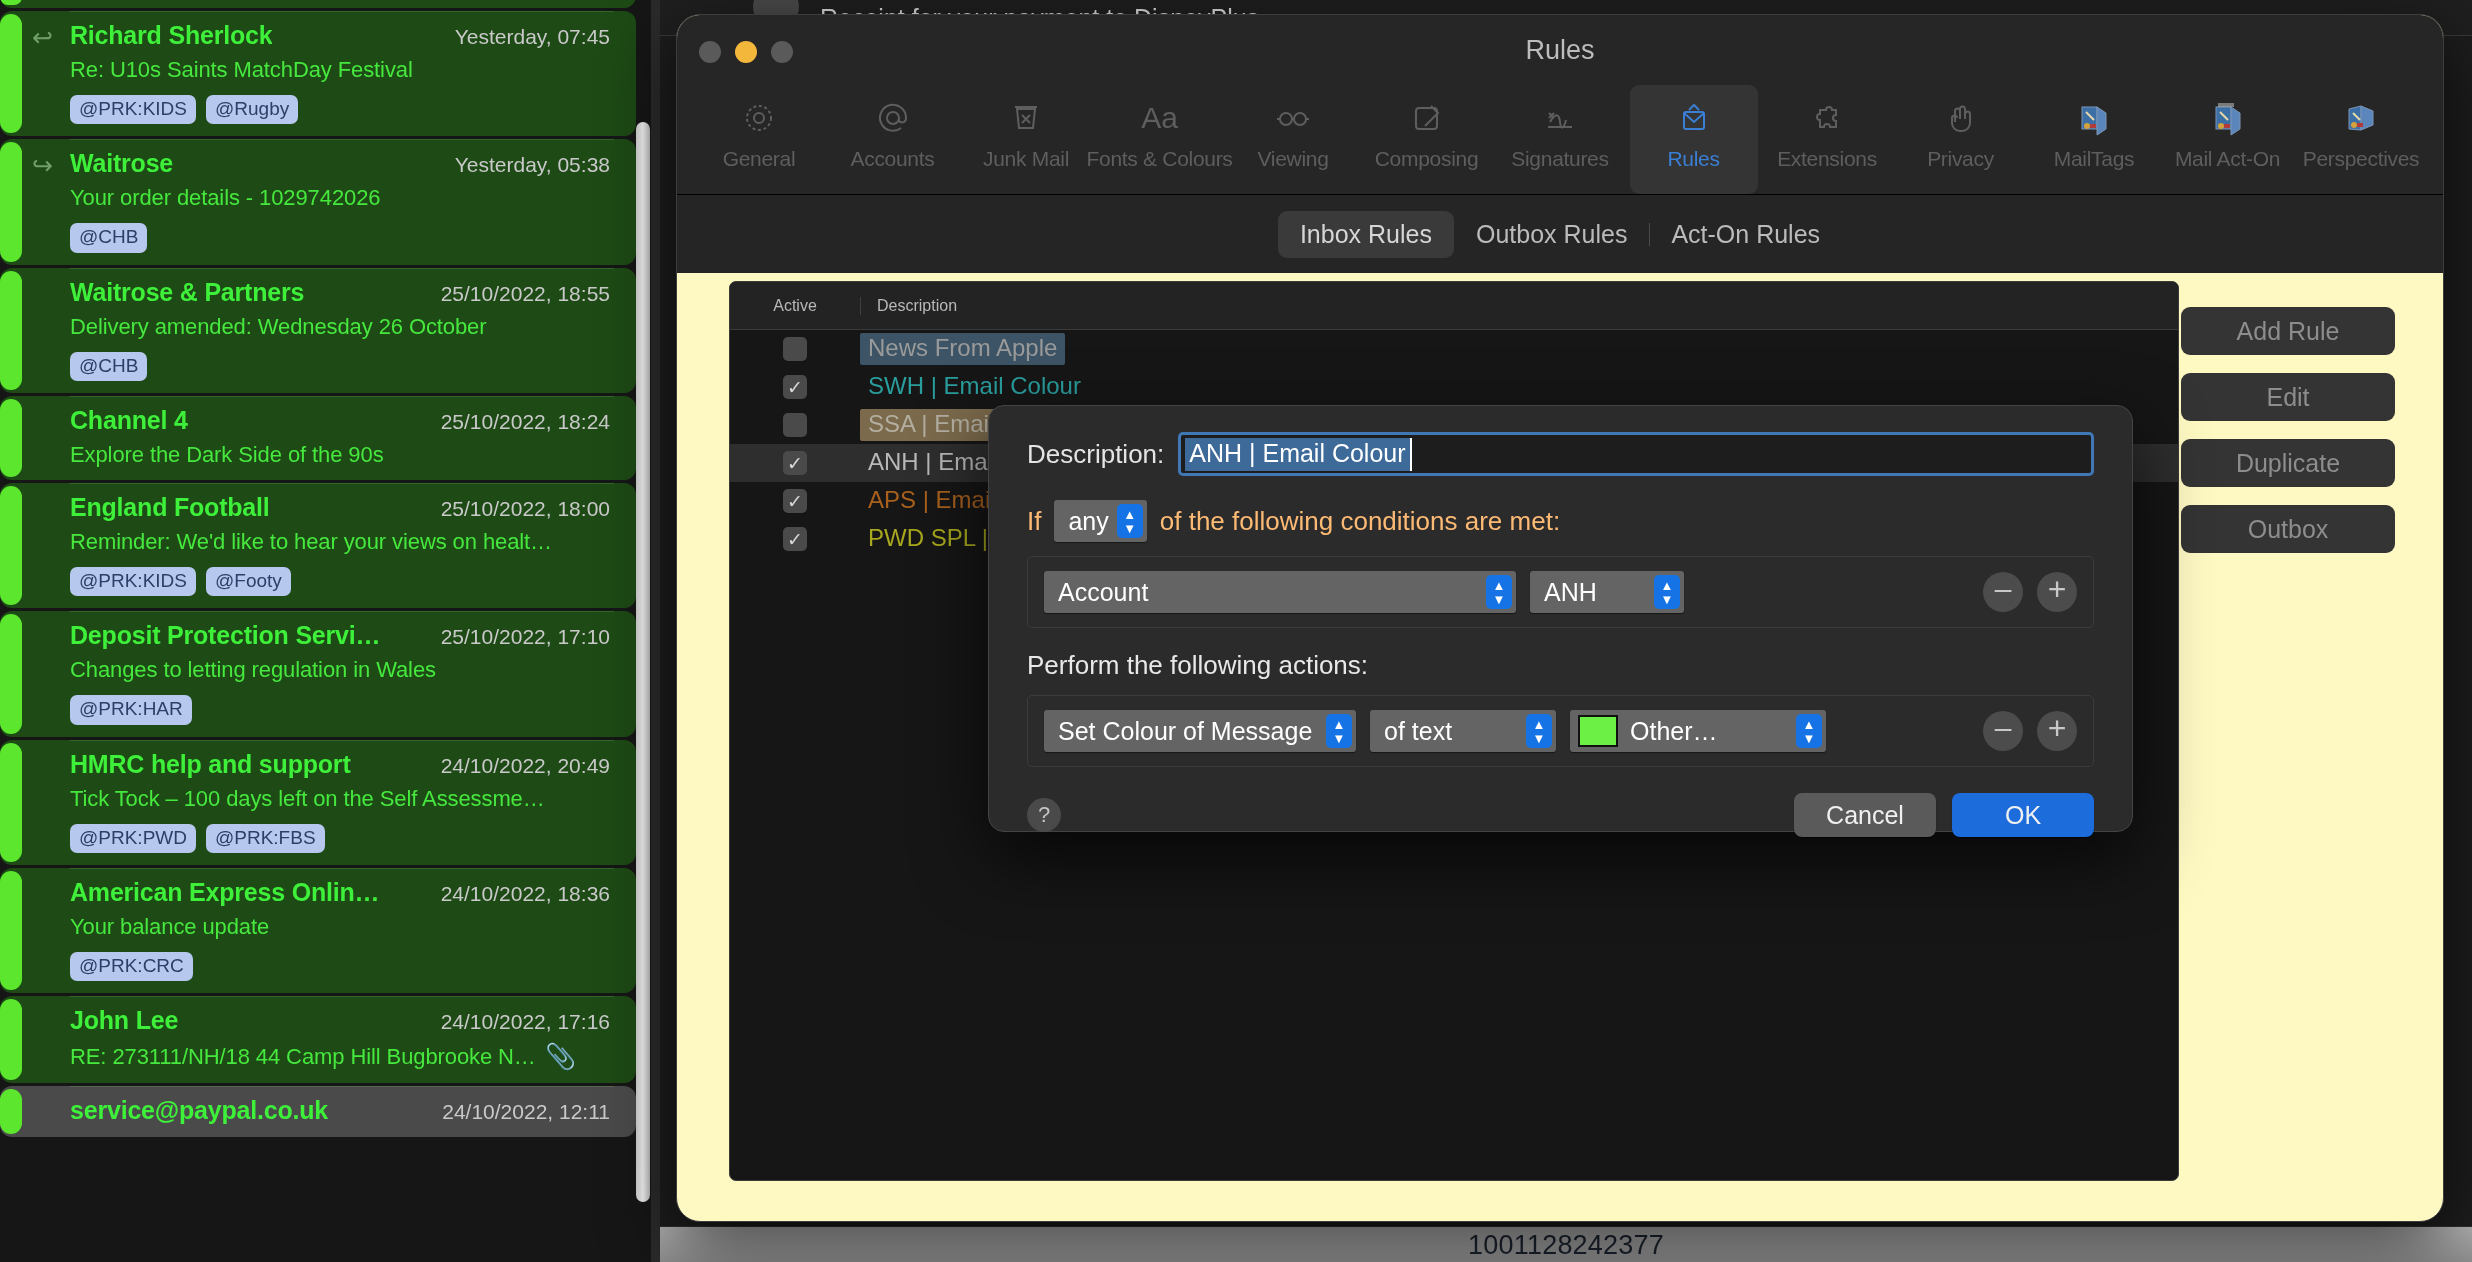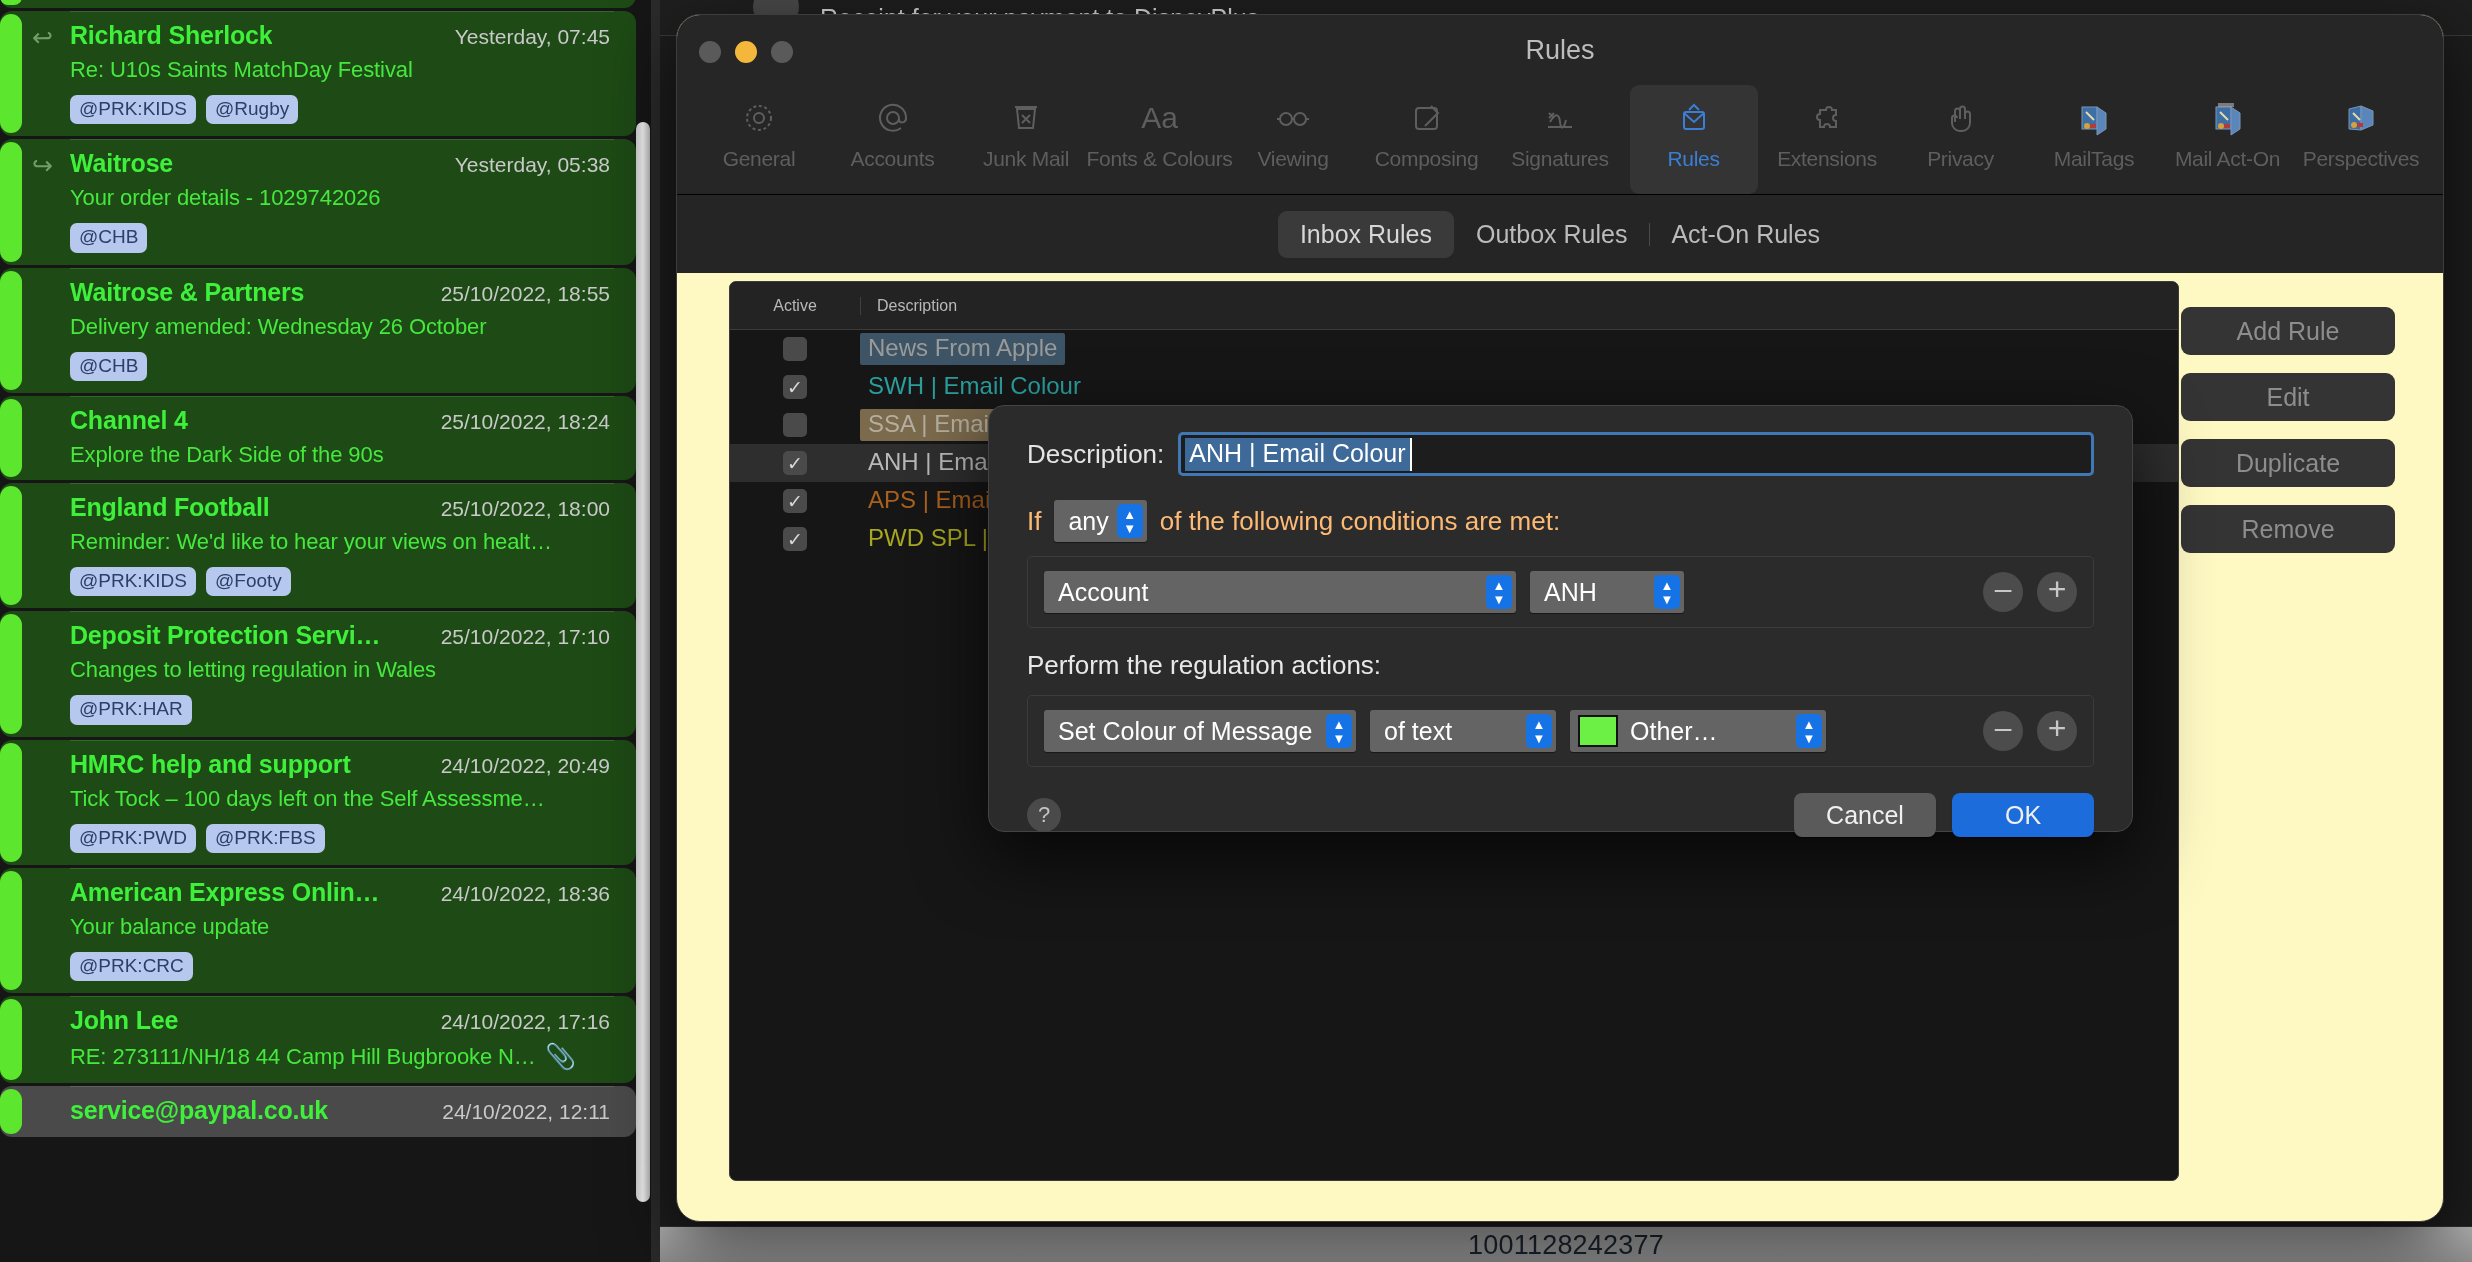--- a/index.html
+++ b/index.html
@@ -581,21 +581,21 @@
               </div>
               <div class="desc" style="color:#a8a81e;background:transparent">PWD SPL | Email Colour</div>
             </div>
           </div>
       </div>
 
       <div class="sidebtns">
         <div class="sbtn">Add Rule</div>
         <div class="sbtn">Edit</div>
         <div class="sbtn">Duplicate</div>
-        <div class="sbtn">Remove</div>
+        <div class="sbtn">Outbox</div>
       </div>
 
     </div>
   </div>
 
   <div class="sheet">
     <div class="descrow">
       <div class="desclabel">Description:</div>
       <div class="descfield">
         <span class="selectedtext">ANH | Email Colour</span>
@@ -618,21 +618,21 @@
       </div>
       <div class="popup" style="width:154px">
         <span>ANH</span>
         <span class="arrows">▲<span style="margin-top:-2px">▼</span></span>
       </div>
       <div class="spacer"></div>
       <div class="pm">–</div>
       <div class="pm plus">+</div>
     </div>
 
-    <div class="actlabel">Perform the regulation actions:</div>
+    <div class="actlabel">Perform the following actions:</div>
 
     <div class="groupbox">
       <div class="popup" style="width:312px">
         <span>Set Colour of Message</span>
         <span class="arrows">▲<span style="margin-top:-2px">▼</span></span>
       </div>
       <div class="popup" style="width:186px">
         <span>of text</span>
         <span class="arrows">▲<span style="margin-top:-2px">▼</span></span>
       </div>

